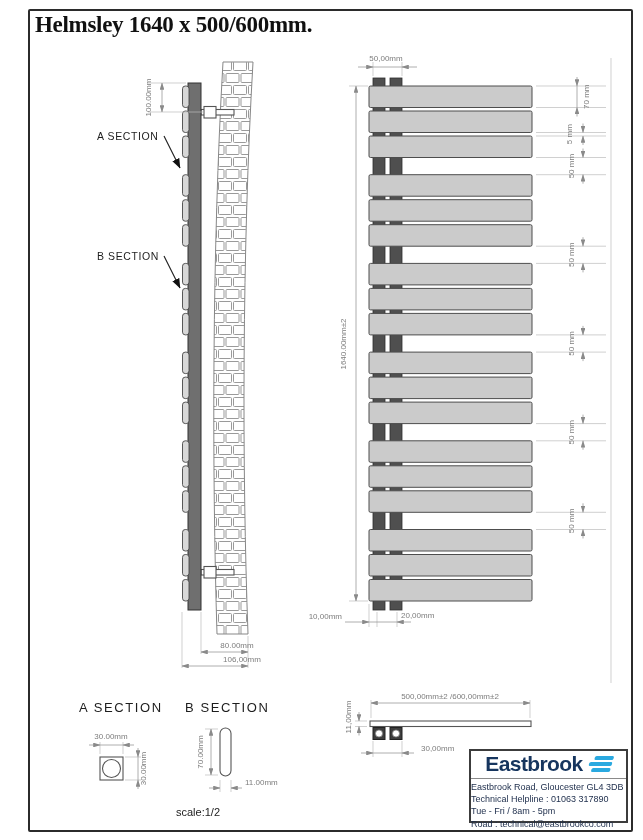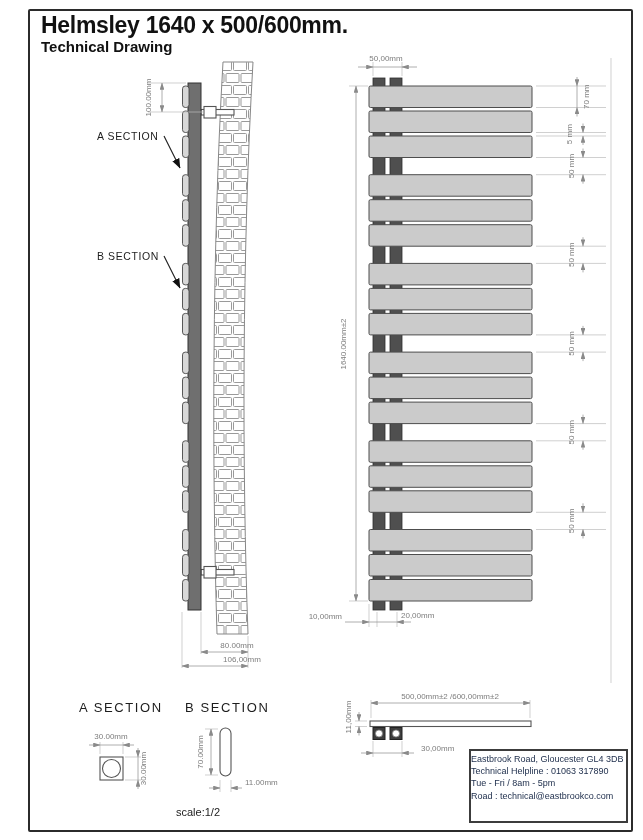--- a/index.html
+++ b/index.html
@@ -1,20 +1,20 @@
 <!DOCTYPE html>
 <html><head>
 <meta charset="utf-8">
 <style>
   html,body{margin:0;padding:0;background:#fff;}
   .page{position:relative;width:643px;height:840px;background:#fff;overflow:hidden;
         font-family:"Liberation Sans",sans-serif;}
   .page-border{position:absolute;left:28px;top:9px;width:601px;height:819px;
         border:2px solid #2b2b2b;border-radius:2px;}
-  .title-block{position:absolute;left:41px;top:12px;color:#111;}
+  .title-block{position:absolute;left:35px;top:12px;color:#111;font-family:Liberation Serif, serif;}
   .title-block h1{margin:0;font-size:23px;line-height:26px;font-weight:bold;letter-spacing:-.3px;}
   .title-block h2{margin:0;font-size:15px;line-height:17px;font-weight:bold;}
   svg.drawing{position:absolute;left:0;top:0;}
 
   
   .panel{fill:#cbcbcb;stroke:#4d4d4d;stroke-width:1;}
   .sedge{fill:#d8d8d8;stroke:#474747;stroke-width:.9;}
   .tube{fill:#4f4f4f;stroke:#2e2e2e;stroke-width:.8;}
   .bar{fill:#6f6f6f;stroke:#333;stroke-width:1;}
   .outline{fill:#fff;stroke:#555;stroke-width:1.1;}
@@ -43,21 +43,20 @@
 </style>
 </head>
 <body>
 
 <div class="page">
 
   <div class="page-border"></div>
 
   <div class="title-block">
     <h1>Helmsley 1640 x 500/600mm.</h1>
-    <h2>Technical Drawing</h2>
   </div>
 
   <svg class="drawing" width="643" height="840" viewBox="0 0 643 840">
     <defs>
       <marker id="ar" markerWidth="9" markerHeight="6" refX="8.5" refY="3" orient="auto-start-reverse">
         <path d="M0,0 L9,3 L0,6 z" fill="#8a8a8a"></path>
       </marker>
       <marker id="arb" markerWidth="9" markerHeight="7" refX="8.5" refY="3.5" orient="auto">
         <path d="M0,0 L9,3.5 L0,7 z" fill="#111"></path>
       </marker>
@@ -251,20 +250,28 @@
       <line class="xline" x1="373" y1="741" x2="373" y2="757"></line>
       <line class="xline" x1="402" y1="741" x2="402" y2="757"></line>
       <line class="dline" x1="361" y1="753" x2="373" y2="753" marker-end="url(#ar)"></line>
       <line class="dline" x1="414" y1="753" x2="402" y2="753" marker-end="url(#ar)"></line>
       <line class="dline" x1="373" y1="753" x2="402" y2="753"></line>
       <text class="dtxt" x="421" y="751" text-anchor="start">30,00mm</text>
     </g>
   </svg>
 
   <div class="brand-box">
+    <div class="brand-top">
+      <span class="brand-logo">Eastbrook</span>
+      <span class="brand-icon">
+          <i></i>
+          <i></i>
+          <i></i>
+        </span>
+    </div>
     <div class="brand-lines">
       <div>Eastbrook Road, Gloucester GL4 3DB</div>
       <div>Technical Helpline : 01063 317890</div>
       <div>Tue - Fri / 8am - 5pm</div>
       <div>Road : technical@eastbrookco.com</div>
     </div>
   </div>
 
 </div>
 

